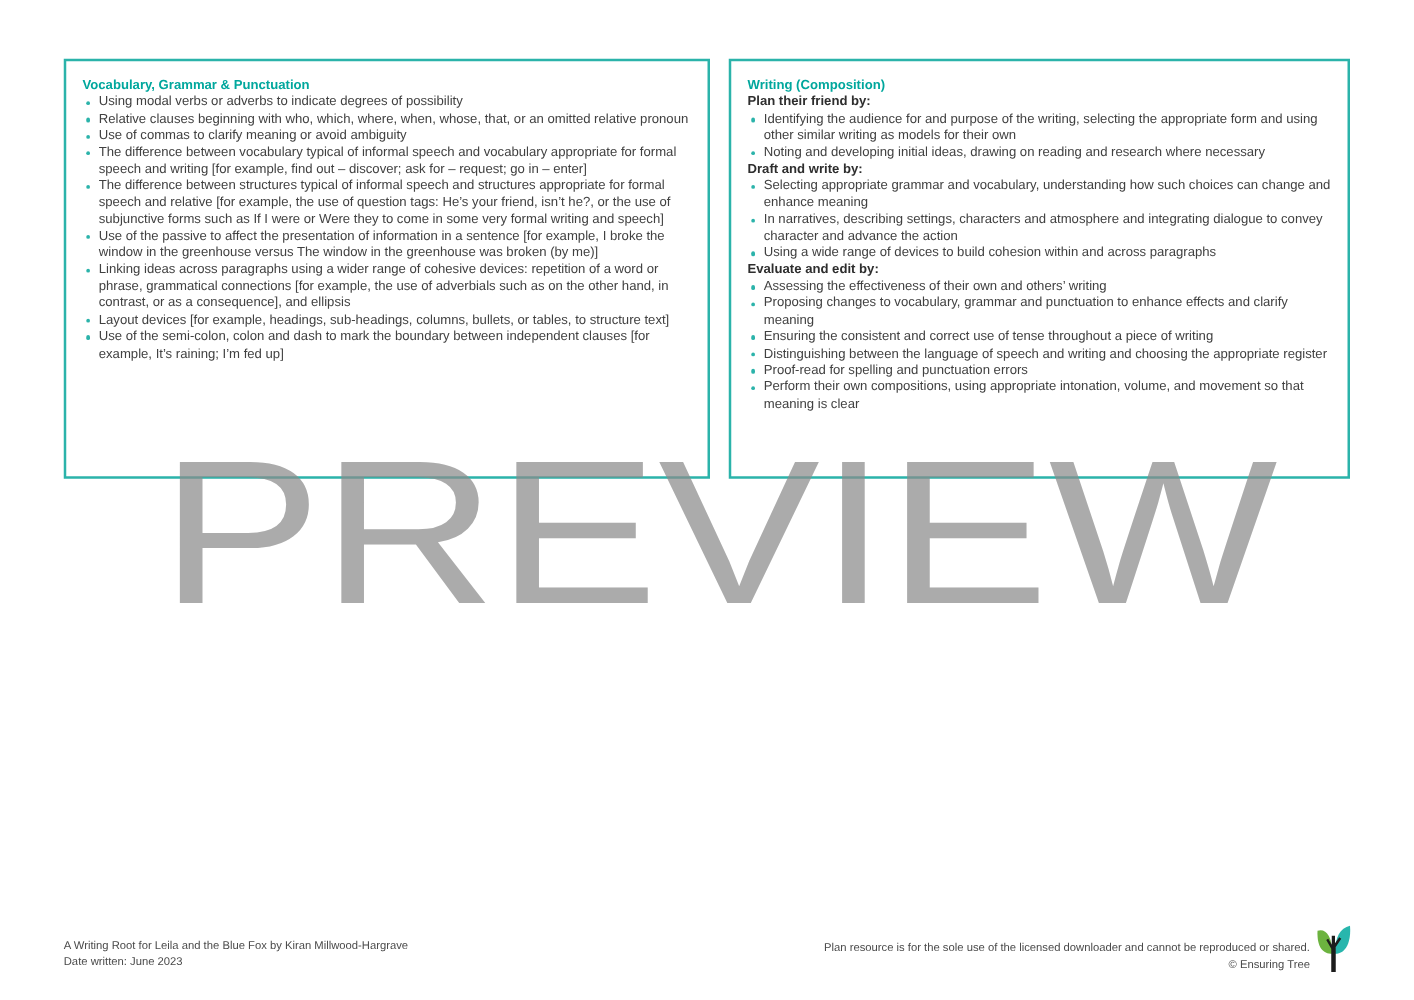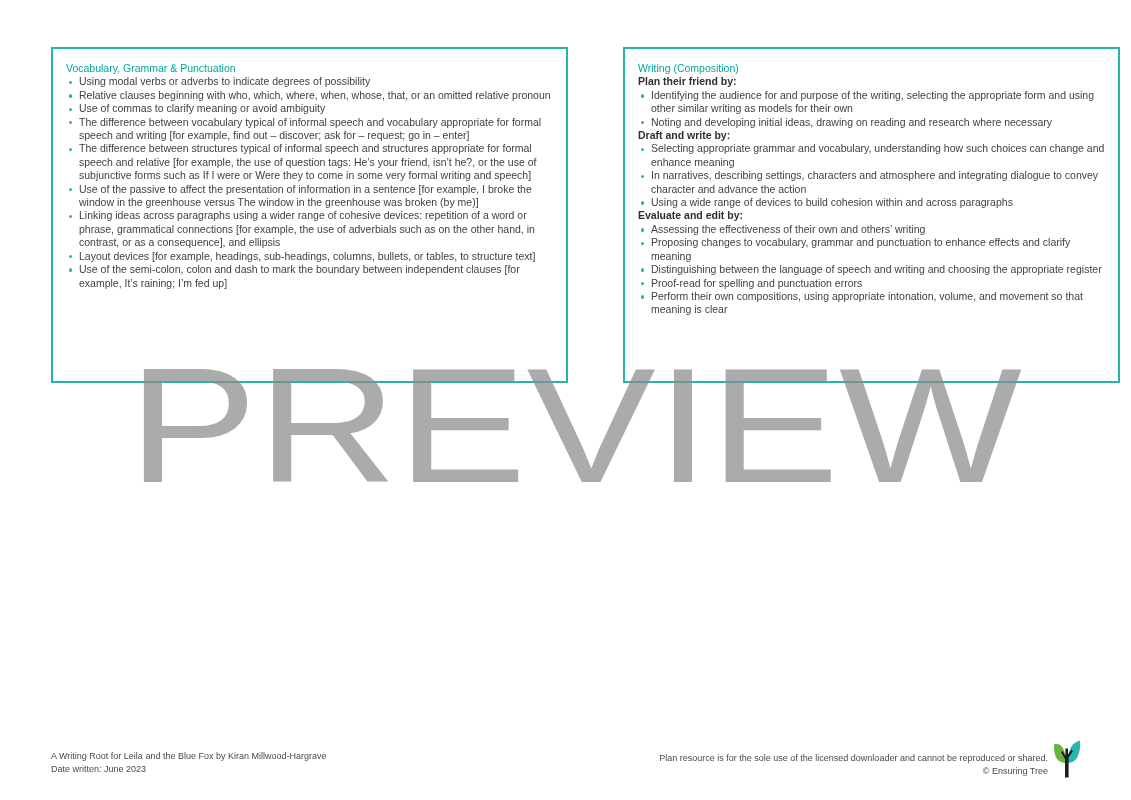--- a/index.html
+++ b/index.html
@@ -20,25 +20,25 @@
   }
   .sheet{position:relative;width:1131px;height:800px;background:#fff;}
 
   .panel{
     position:absolute;top:47px;height:336px;
     border:2px solid var(--border);
     background:#fff;
     padding:13px 13px 10px 13px;
   }
   .panel-left{left:51px;width:517px;}
-  .panel-right{left:583px;width:497px;margin-left:40px;}
+  .panel-right{left:583px;width:497px;}
 
   .panel-title{
     margin:0;padding:0;
-    font-size:10.5px;font-weight:400;line-height:13.4px;
+    font-size:10.5px;font-weight:700;line-height:13.4px;
     color:var(--accent);
   }
   .subheading{
     margin:0;padding:0;
     font-size:10.5px;font-weight:700;line-height:13.4px;
     color:var(--subhead);
   }
   ul.bullets{list-style:none;margin:0;padding:0;}
   ul.bullets li{
     position:relative;
@@ -105,20 +105,21 @@
     <ul class="bullets">
       <li>Selecting appropriate grammar and vocabulary, understanding how such choices can change and enhance meaning</li>
       <li>In narratives, describing settings, characters and atmosphere and integrating dialogue to convey character and advance the action</li>
       <li>Using a wide range of devices to build cohesion within and across paragraphs</li>
     </ul>
 
     <h3 class="subheading">Evaluate and edit by:</h3>
     <ul class="bullets">
       <li>Assessing the effectiveness of their own and others’ writing</li>
       <li>Proposing changes to vocabulary, grammar and punctuation to enhance effects and clarify meaning</li>
+      <li>Ensuring the consistent and correct use of tense throughout a piece of writing</li>
       <li>Distinguishing between the language of speech and writing and choosing the appropriate register</li>
       <li>Proof-read for spelling and punctuation errors</li>
       <li>Perform their own compositions, using appropriate intonation, volume, and movement so that meaning is clear</li>
     </ul>
   </section>
 
   <svg class="watermark" width="930" height="160" aria-hidden="true">
     <text x="10" y="139" font-family="Liberation Sans, sans-serif" font-size="164" font-weight="400" fill="#8a8a8a" fill-opacity="0.72" textLength="894" lengthAdjust="spacingAndGlyphs">PREVIEW</text>
   </svg>
 

